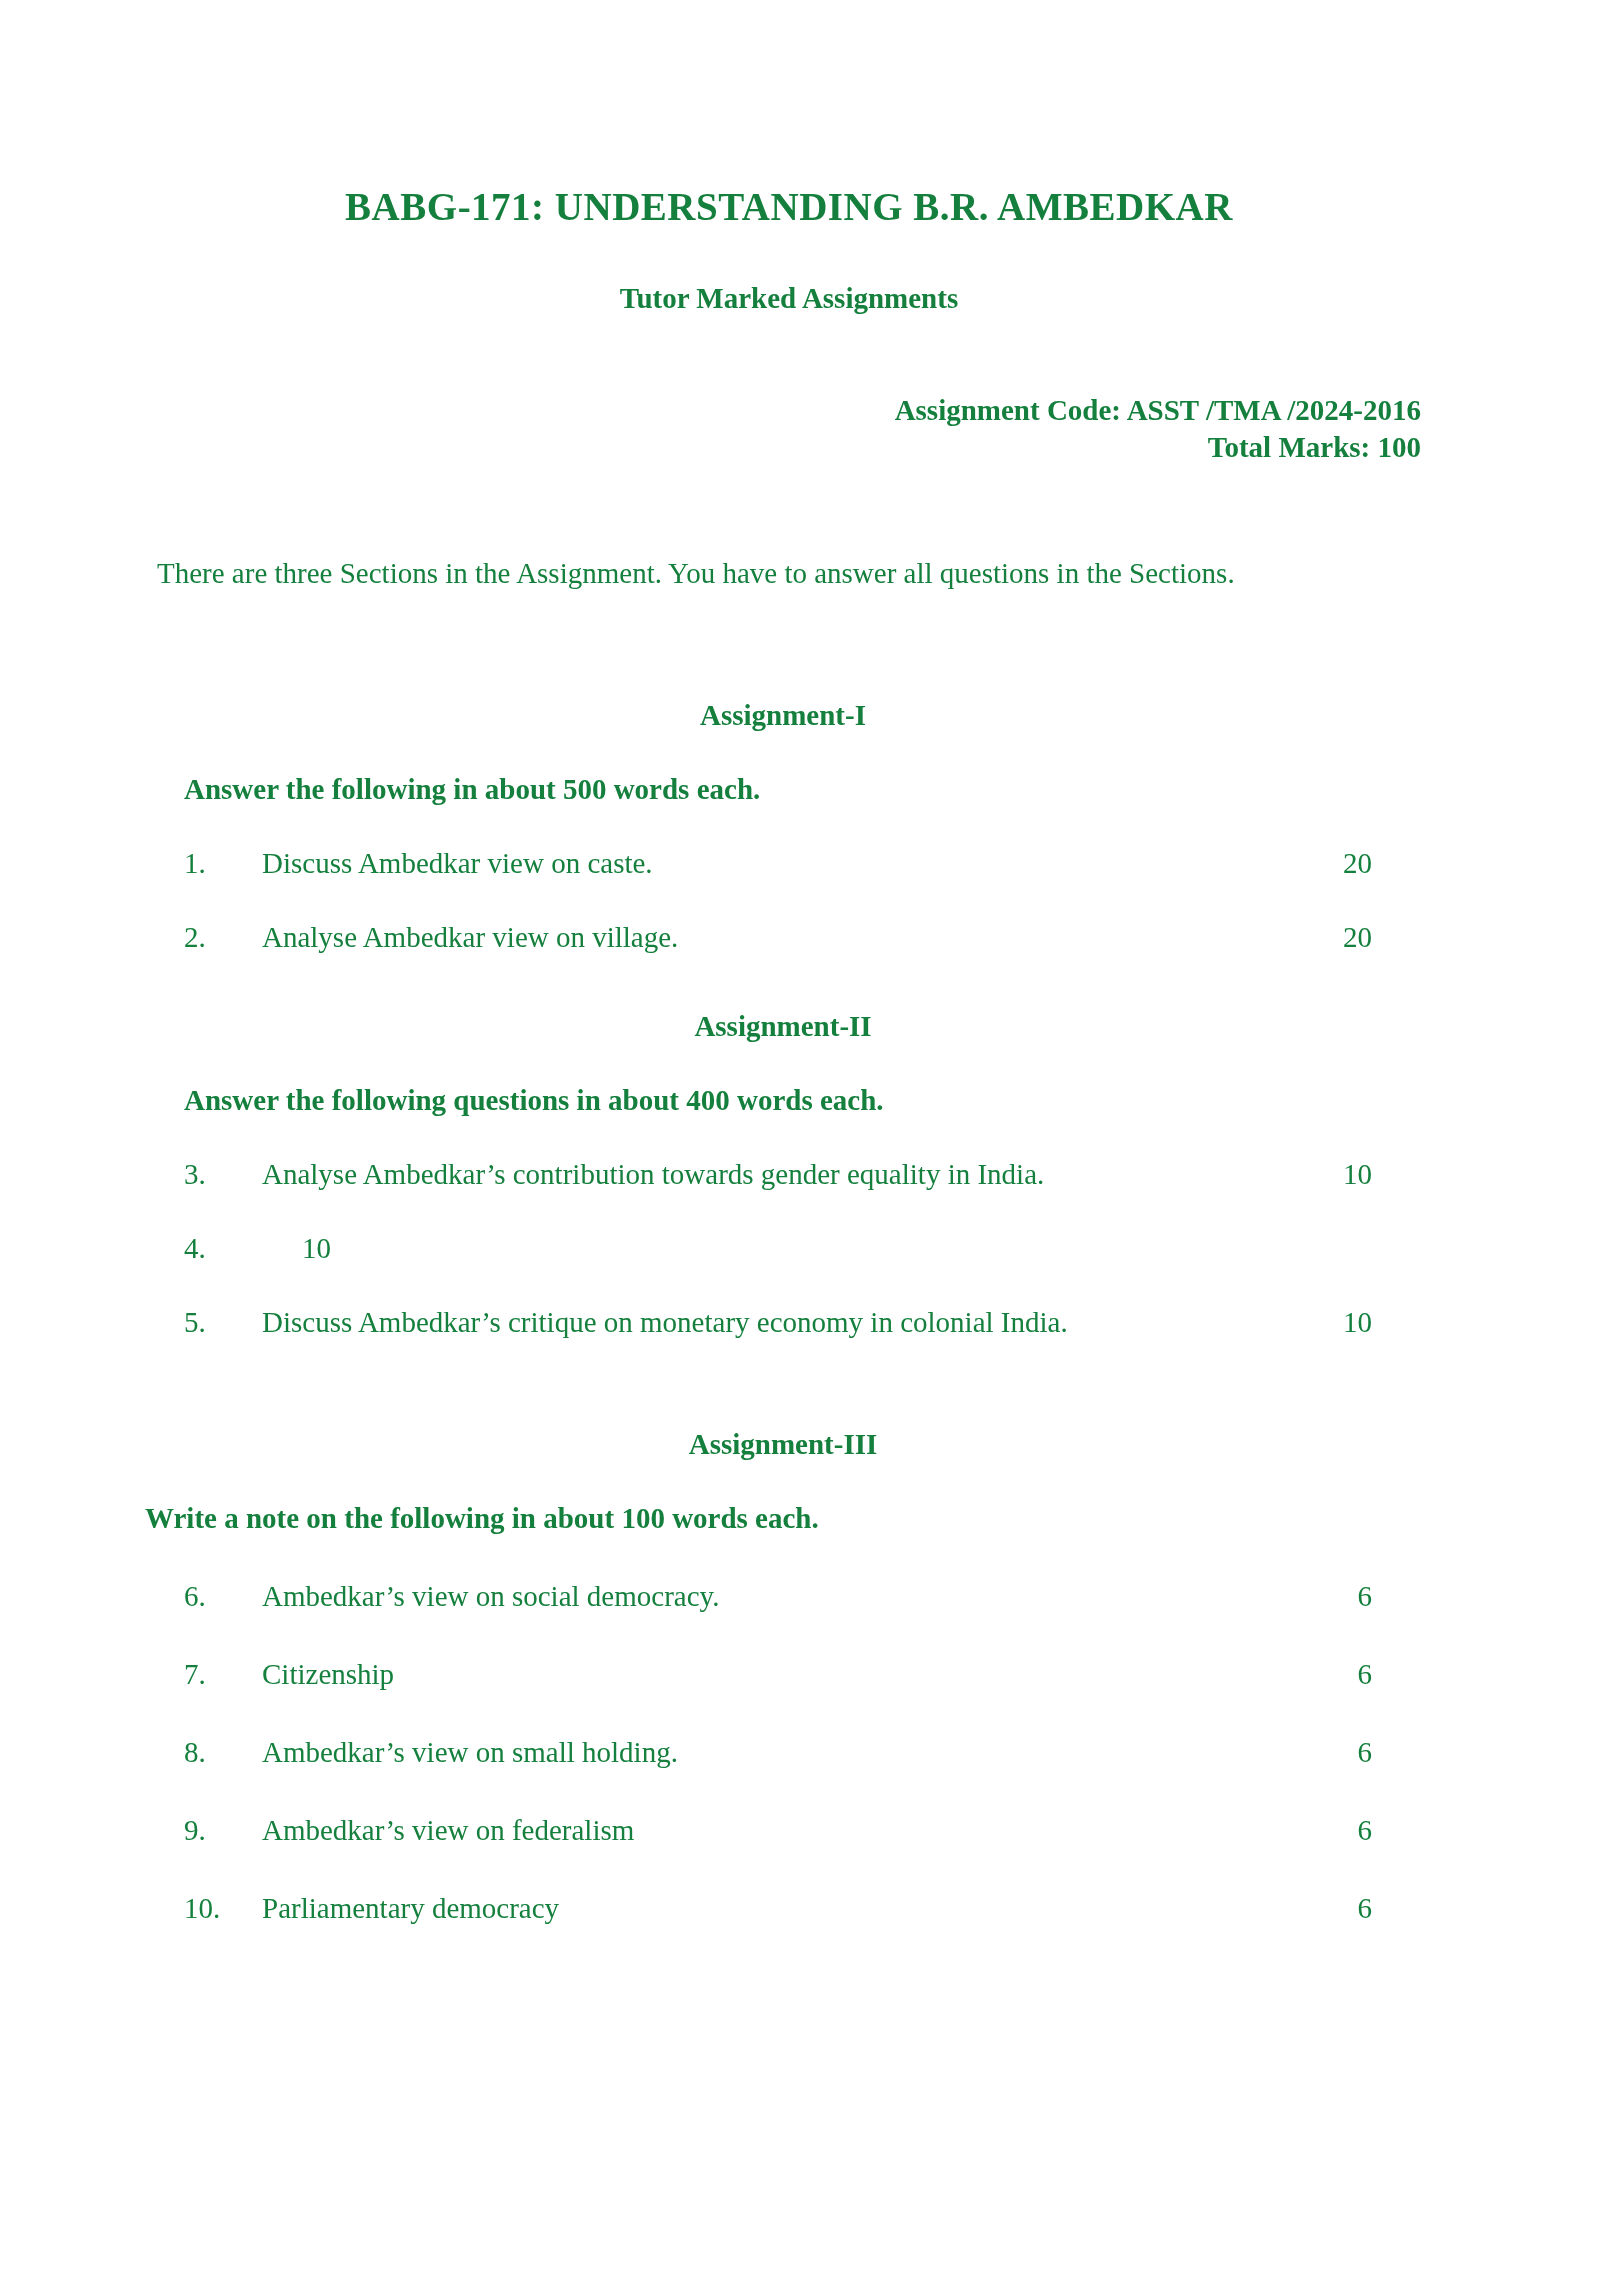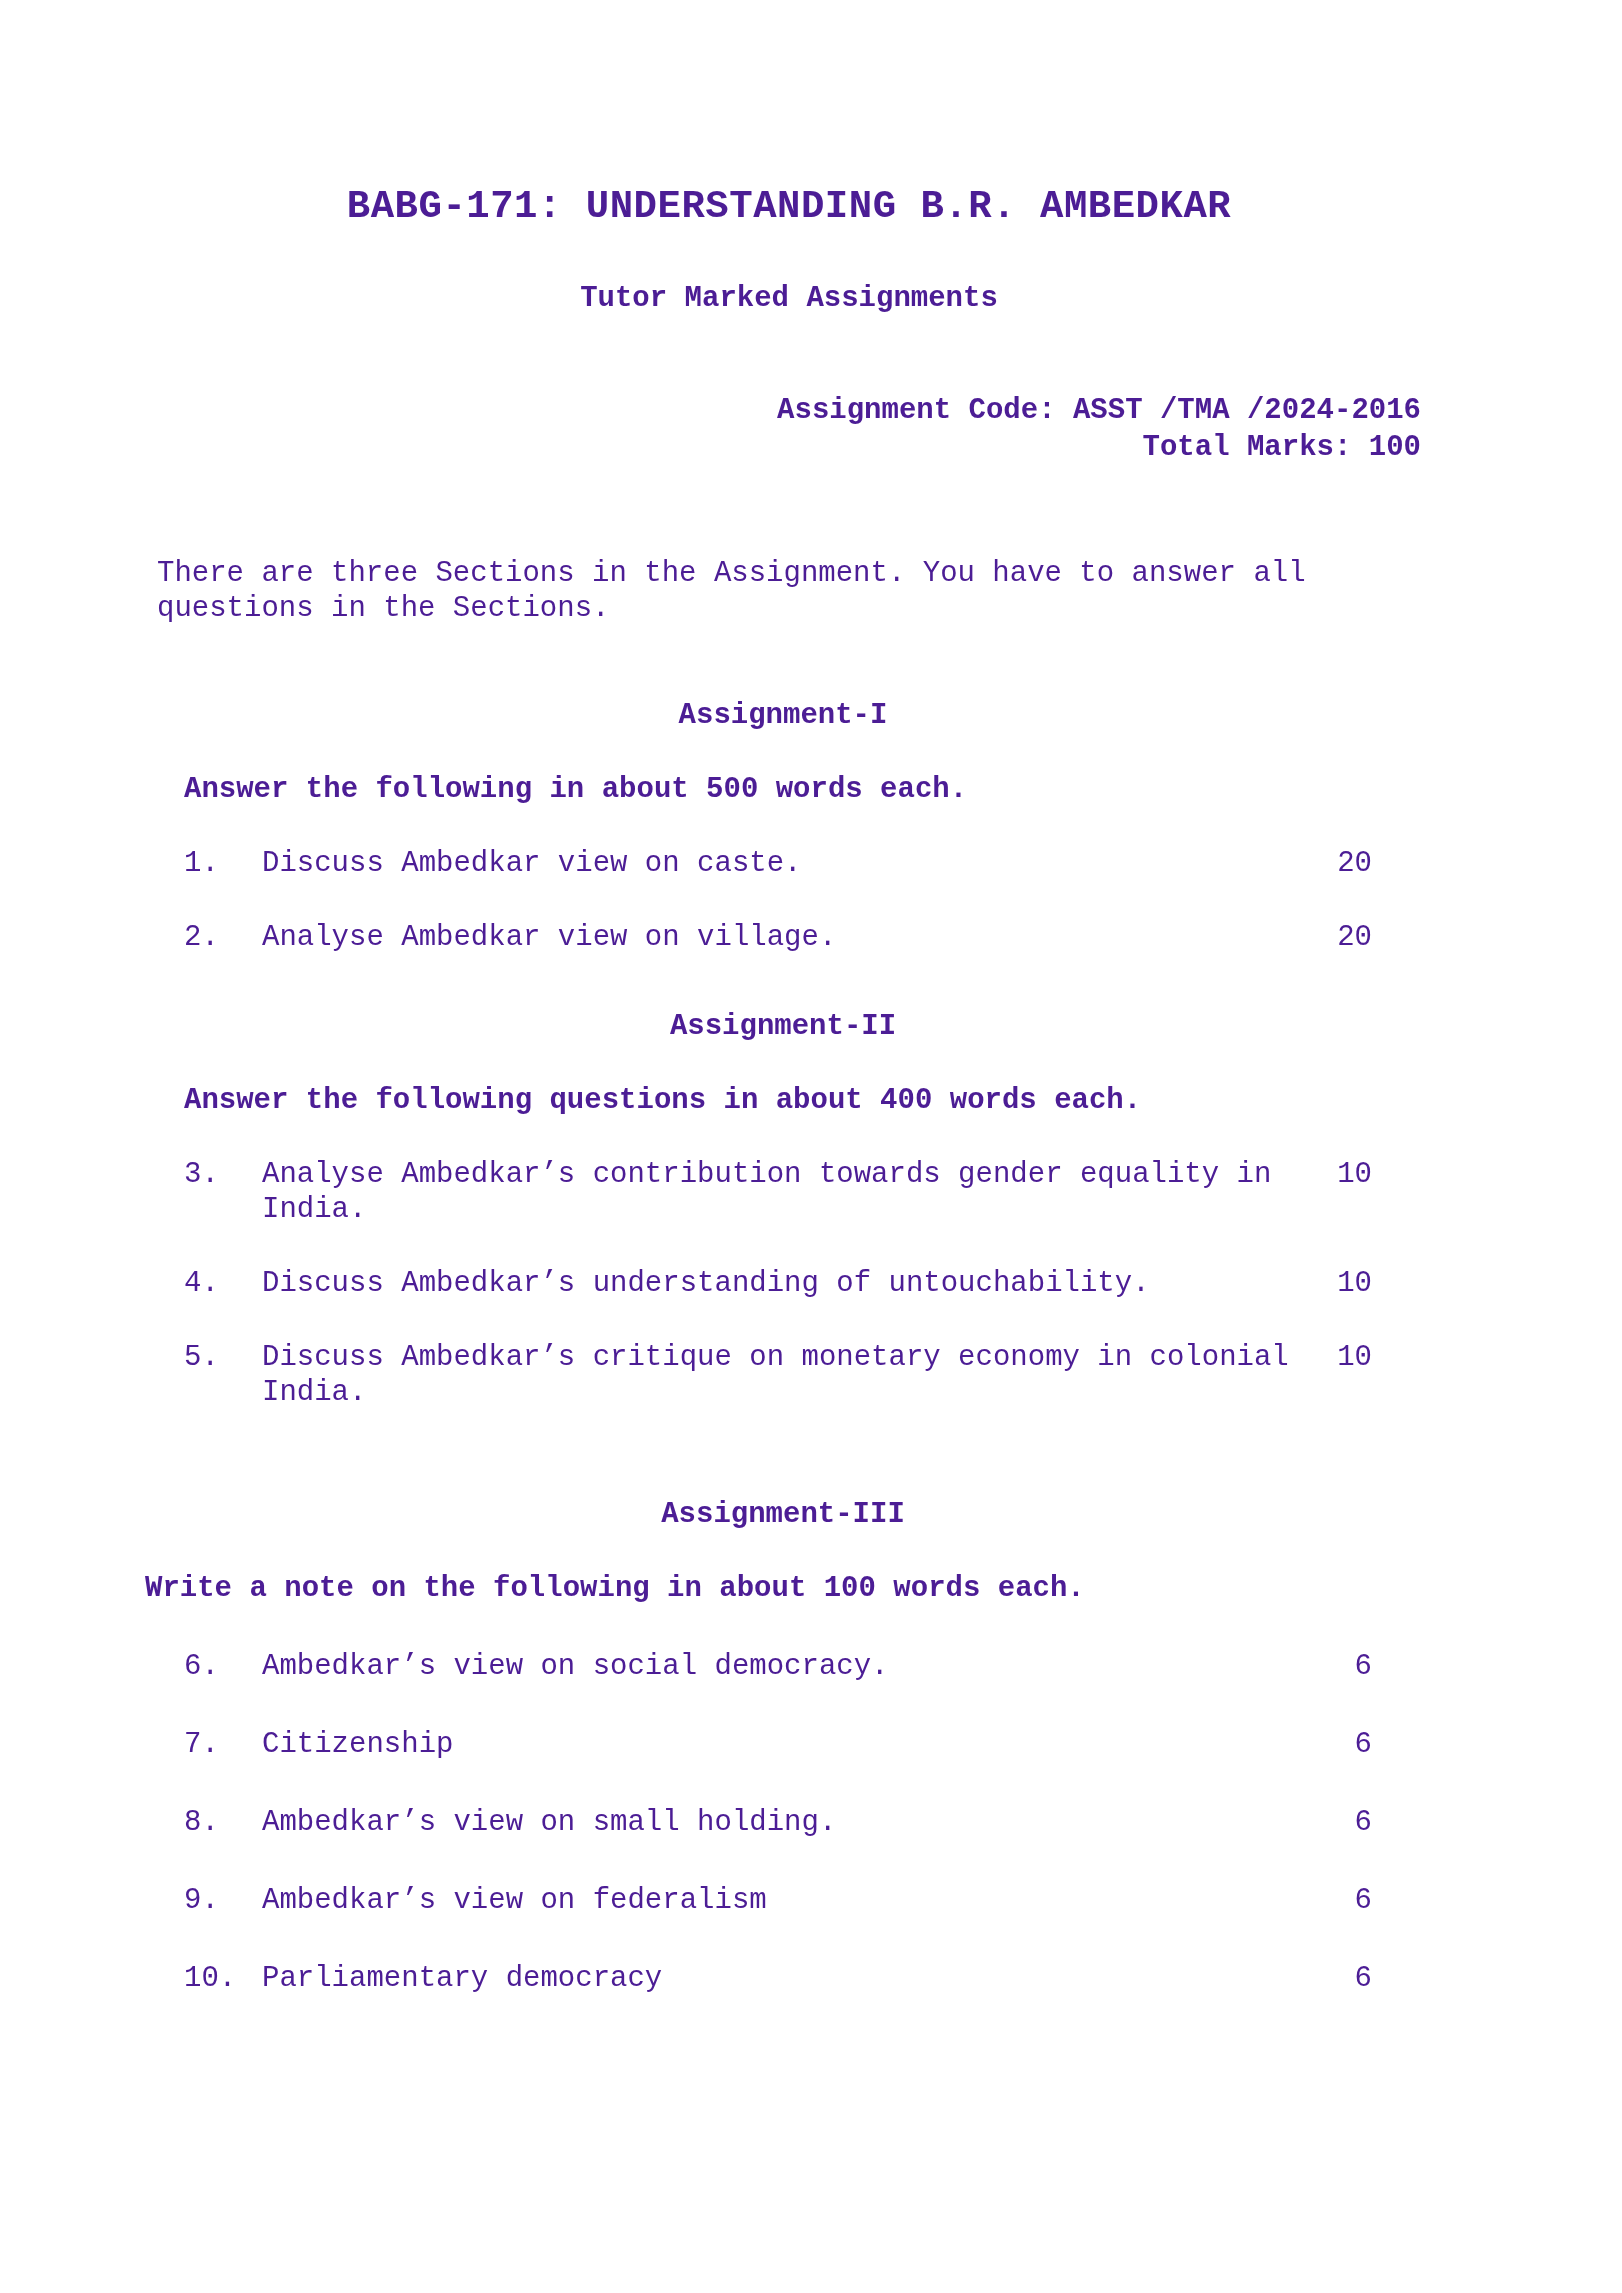--- a/index.html
+++ b/index.html
@@ -5,22 +5,22 @@
   html, body {
     margin: 0;
     padding: 0;
     background: #ffffff;
   }
   .page {
     position: relative;
     width: 1622px;
     height: 1994px;
     background: #ffffff;
-    color: #4c1d95;
-    font-family: Liberation Mono, monospace;
+    color: #15803d;
+    font-family: Liberation Serif, serif;
     overflow: hidden;
   }
   .doc-title {
     position: absolute;
     top: 186px;
     left: 157px;
     right: 201px;
     text-align: center;
     font-size: 39px;
     font-weight: bold;
@@ -147,21 +147,20 @@
     <div class="instruction">Answer the following questions in about 400 words each.</div>
     <div>
   <div class="q-row">
     <span class="q-num">3.</span>
     <span class="q-text">Analyse Ambedkar’s contribution towards gender equality in India.</span>
     <span class="q-marks">10</span>
   </div>
 
   <div class="q-row">
     <span class="q-num">4.</span>
-    <span class="q-text">Discuss Ambedkar’s understanding of untouchability.</span>
     <span class="q-marks">10</span>
   </div>
 
   <div class="q-row">
     <span class="q-num">5.</span>
     <span class="q-text">Discuss Ambedkar’s critique on monetary economy in colonial India.</span>
     <span class="q-marks">10</span>
   </div>
 </div>
   </div>

